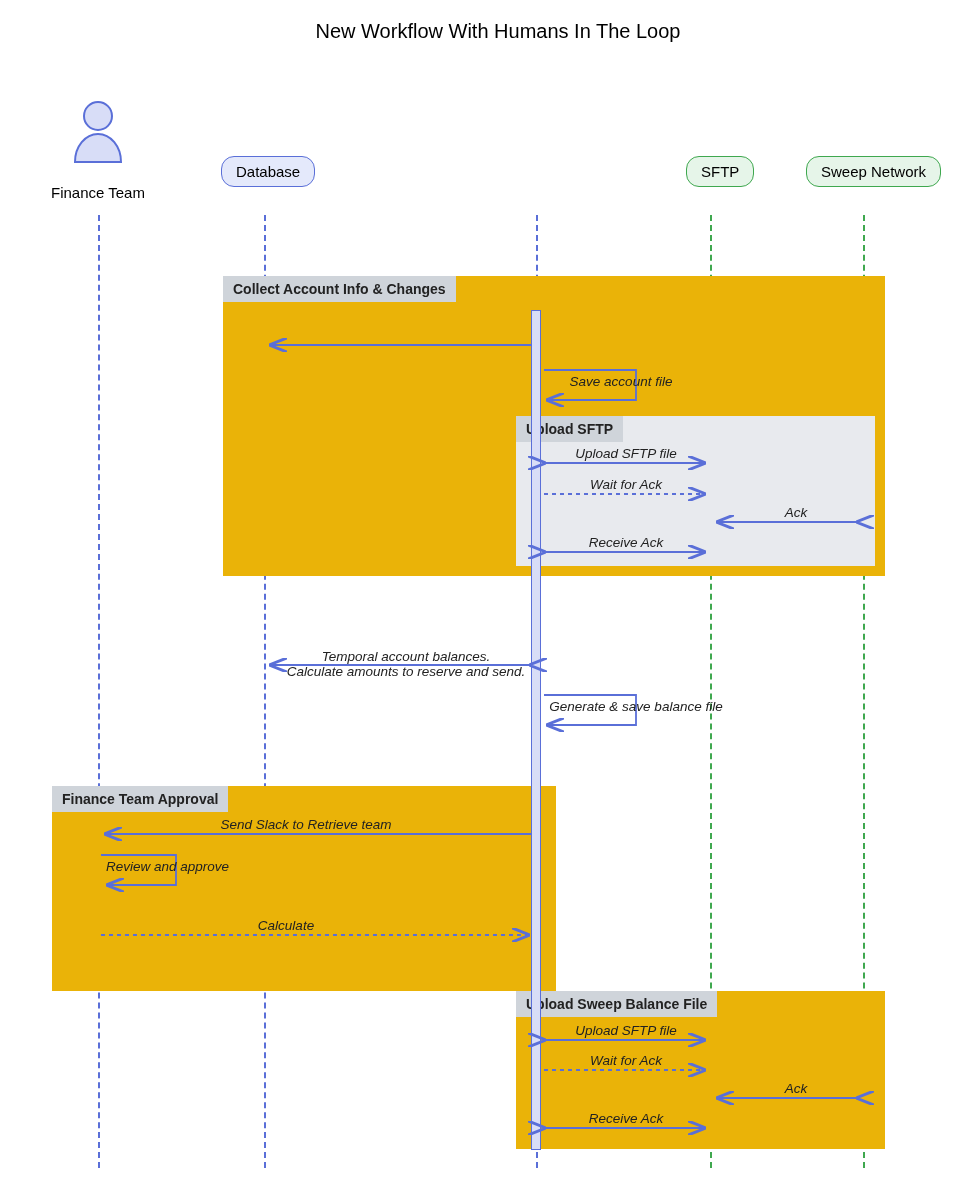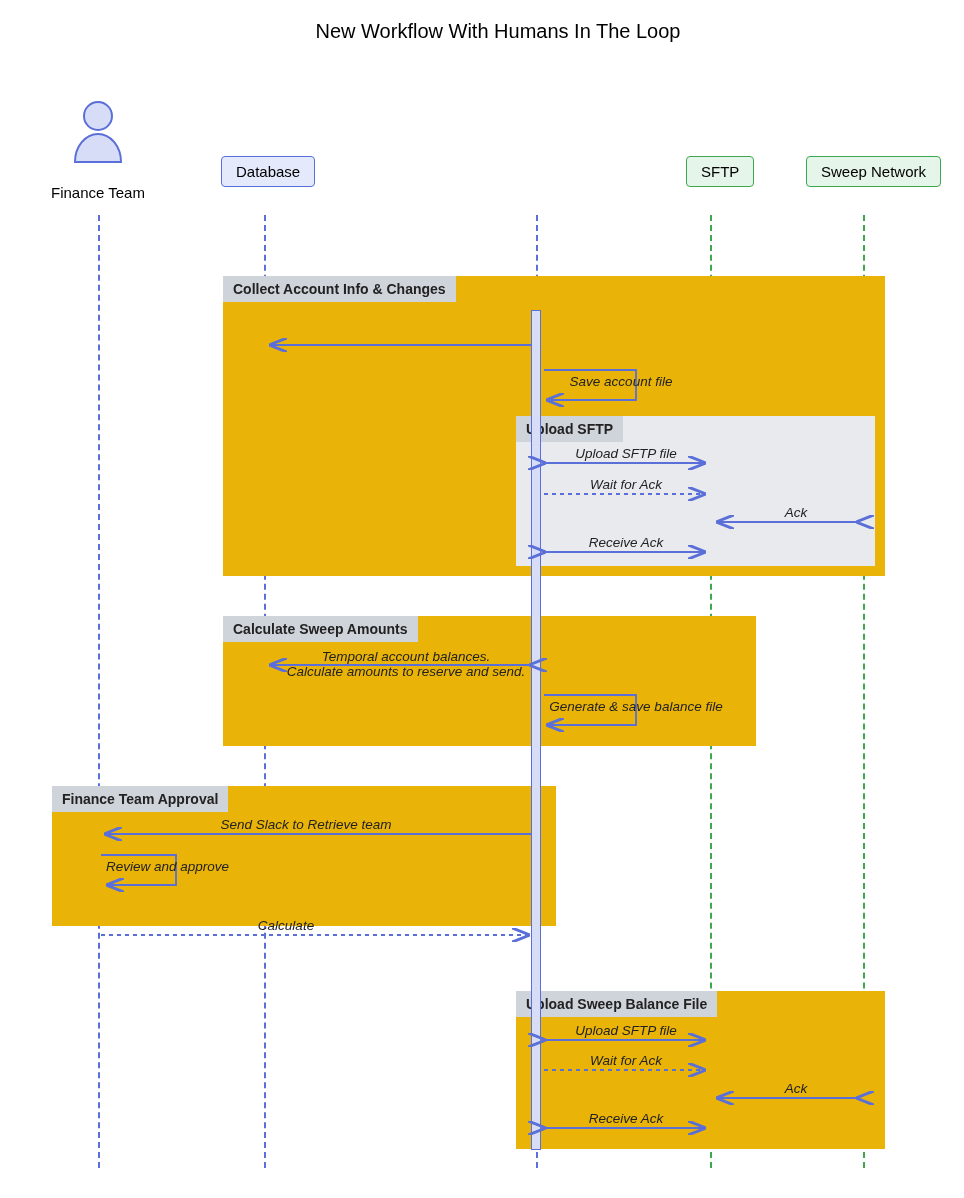--- a/index.html
+++ b/index.html
@@ -33,21 +33,21 @@
     font-size: 15px;
     margin-top: 20px;
     color: #000;
   }
   .participant-box {
     position: absolute;
     border: 1.5px solid;
     padding: 6px 14px;
     font-size: 15px;
     text-align: center;
-    border-radius: 4px;
+    border-radius: 13px;
   }
   .blue-box { border-color: #5a6fd8; background: #e4e9fb; color:#000;}
   .green-box { border-color: #3fa84f; background: #e6f5e9; color:#000;}
   .lifeline {
     position: absolute;
     border-left-width: 2px;
     border-left-style: dashed;
     top: 215px;
     bottom: 30px;
   }
@@ -102,24 +102,21 @@
   <div class="lifeline ll-blue" style="left:520px"></div>
   <div class="lifeline ll-green" style="left:694px"></div>
   <div class="lifeline ll-green" style="left:847px"></div>
 
   <div class="group-box" style="left:207px; top:276px; width:662px; height:300px">
     <div class="group-label">Collect Account Info &amp; Changes</div>
   </div>
   <div class="group-box inner" style="left:500px; top:416px; width:359px; height:150px">
     <div class="group-label">Upload SFTP</div>
   </div>
-  <div class="group-box" style="left:207px; top:616px; width:533px; height:130px">
-    <div class="group-label">Calculate Sweep Amounts</div>
-  </div>
-  <div class="group-box" style="left:36px; top:786px; width:504px; height:140px">
+  <div class="group-box" style="left:36px; top:786px; width:504px; height:205px">
     <div class="group-label">Finance Team Approval</div>
   </div>
   <div class="group-box" style="left:500px; top:991px; width:369px; height:158px">
     <div class="group-label">Upload Sweep Balance File</div>
   </div>
 
   <div class="activation" style="left:515px; top:310px; height:840px"></div>
 
   <div class="actor-head" style="left:32px; top:100px; width:100px">
     <svg class="actor-svg" width="54" height="64" viewBox="0 0 54 64">

